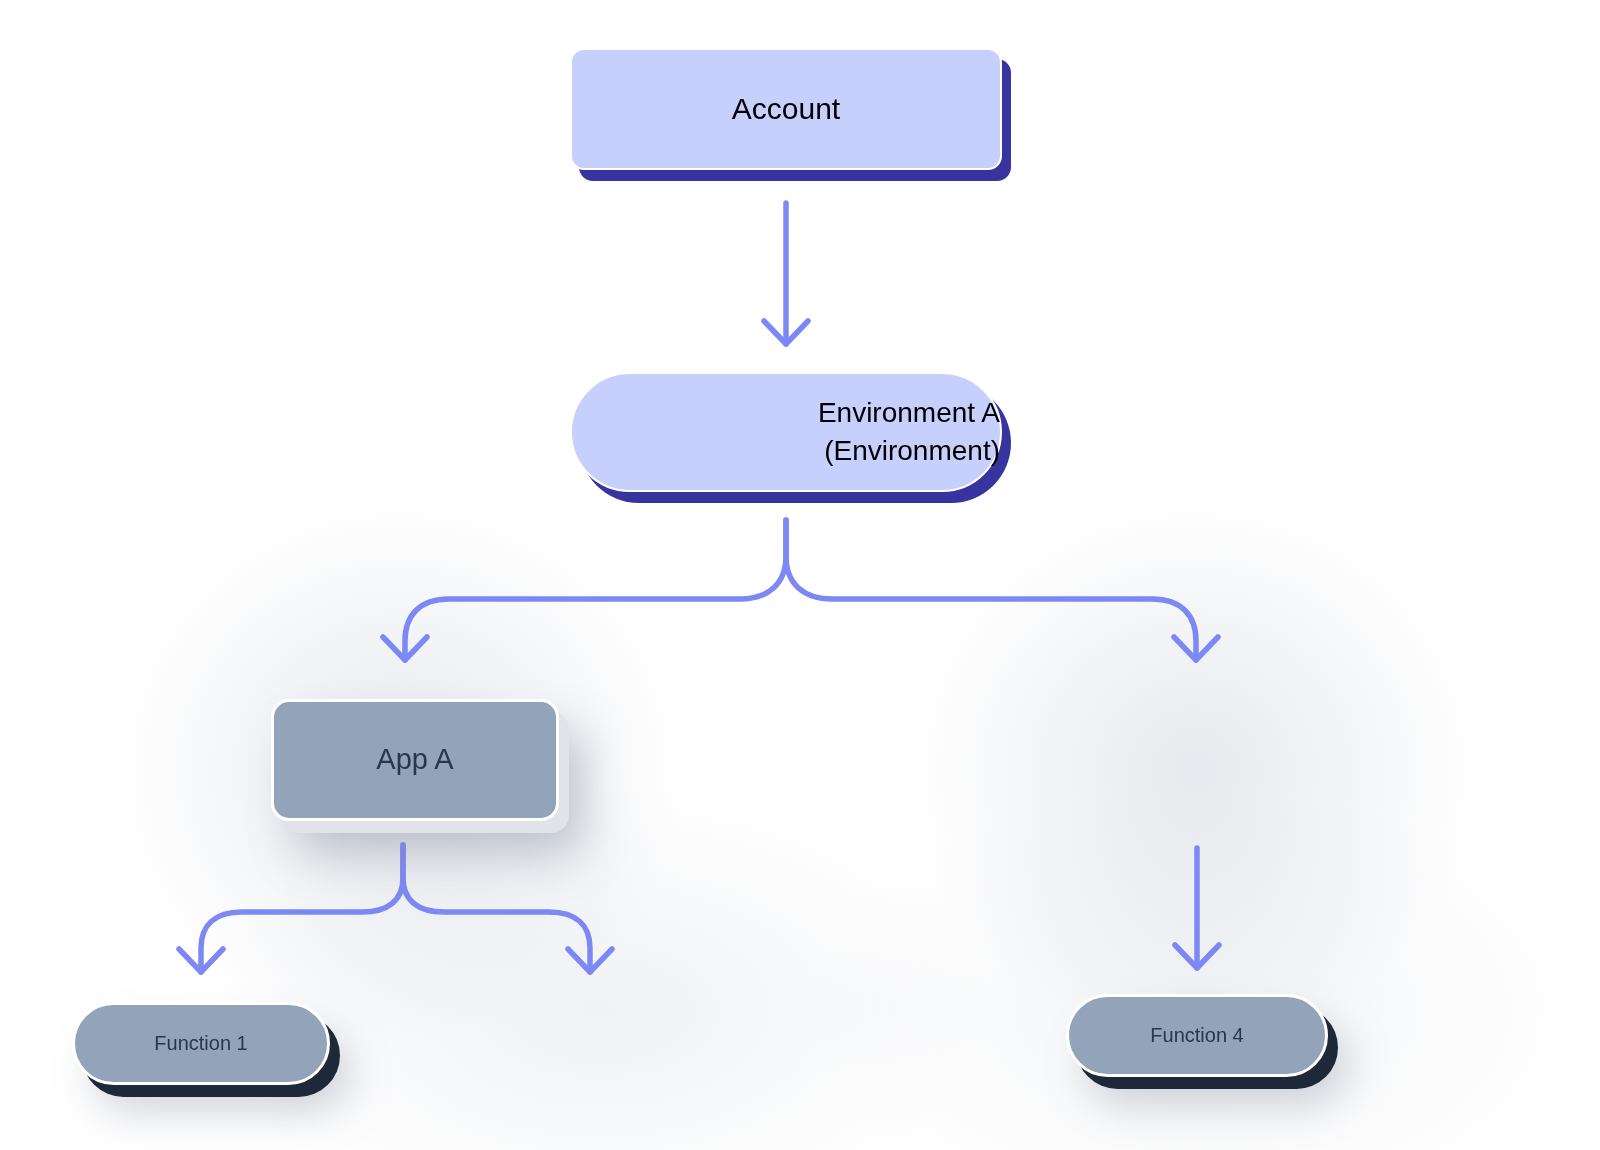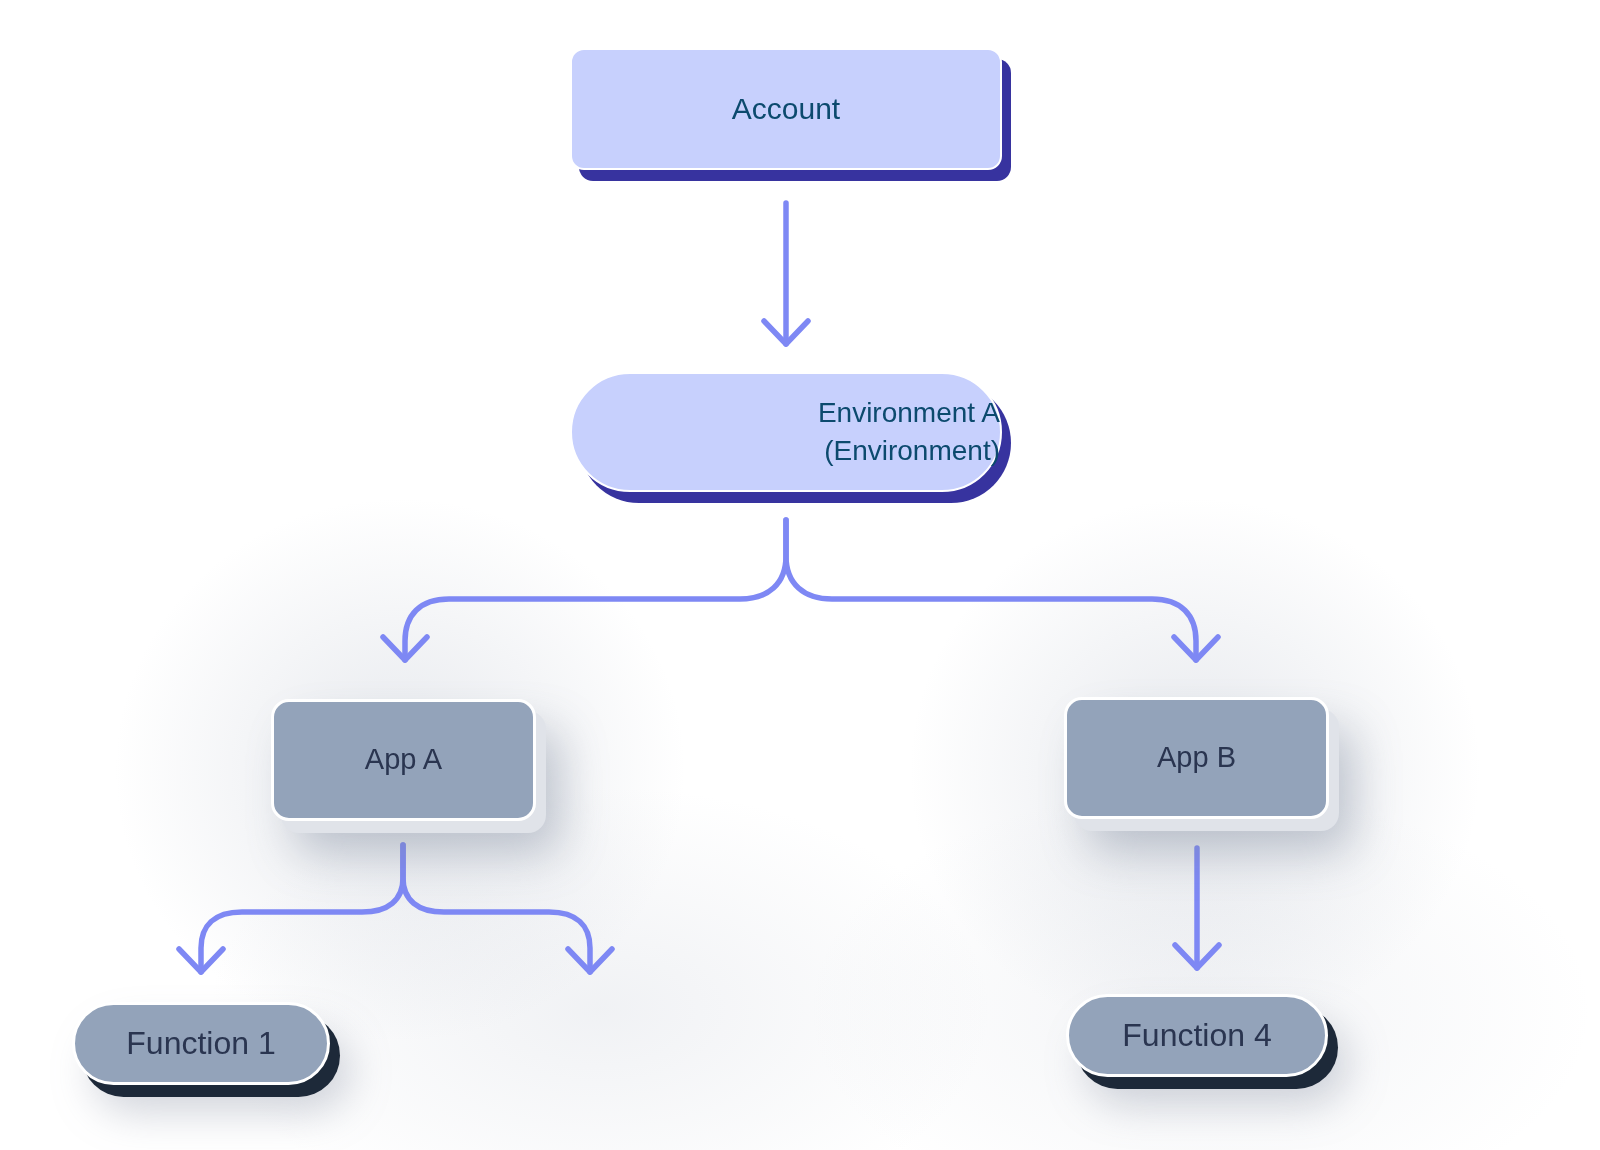--- a/index.html
+++ b/index.html
@@ -37,21 +37,21 @@
     align-items: center;
     justify-content: center;
     text-align: center;
     box-sizing: border-box;
     line-height: 1.35;
   }
   .node .label { display: block; }
 
   .lavender {
     background: #c7d0fd;
-    color: #0c4a6e;
+    color: #000000;
     border: 2px solid #ffffff;
     border-radius: 14px;
     box-shadow: 9px 11px 0 0 #37339f;
     font-size: 30px;
   }
   .lavender.pill {
     border-radius: 62px;
     font-size: 28px;
   }
 
@@ -60,28 +60,28 @@
     color: #2a3550;
     border: 3px solid #ffffff;
     border-radius: 18px;
     font-size: 29px;
   }
   .slate.app {
     box-shadow: 10px 12px 0 0 #e0e3e9, 24px 32px 46px rgba(125,135,155,0.45);
   }
   .slate.pill {
     border-radius: 46px;
-    font-size: 32px;
+    font-size: 20px;
     box-shadow: 10px 12px 0 0 #1d2939, 20px 28px 40px rgba(125,135,155,0.35);
   }
 
   
   #node-account      { left: 570px;  top: 48px;   width: 432px; height: 122px; }
   #node-environment  { left: 570px;  top: 372px;  width: 432px; height: 120px; align-items: flex-end; }
-  #node-app-a        { left: 271px;  top: 699px;  width: 265px; height: 122px; }
+  #node-app-a        { left: 271px;  top: 699px;  width: 288px; height: 122px; }
   #node-app-b        { left: 1064px; top: 697px;  width: 265px; height: 122px; }
   #node-function-1   { left: 72px;   top: 1002px; width: 258px; height: 83px; }
   #node-function-2   { left: 461px;  top: 1002px; width: 258px; height: 83px; }
   #node-function-3   { left: 1066px; top: 994px;  width: 262px; height: 83px; }
 </style>
 </head>
 <body>
 
 <div class="canvas">
 
@@ -124,23 +124,20 @@
 
   <div class="node lavender pill" id="node-environment">
     <span class="label">Environment A</span>
     <span class="label">(Environment)</span>
   </div>
 
   <div class="node slate app" id="node-app-a">
     <span class="label">App A</span>
   </div>
 
-  <div class="node slate app" id="node-app-b">
-    <span class="label">App B</span>
-  </div>
 
   <div class="node slate pill" id="node-function-1">
     <span class="label">Function 1</span>
   </div>
 
 
   <div class="node slate pill" id="node-function-3">
     <span class="label">Function 4</span>
   </div>
 

